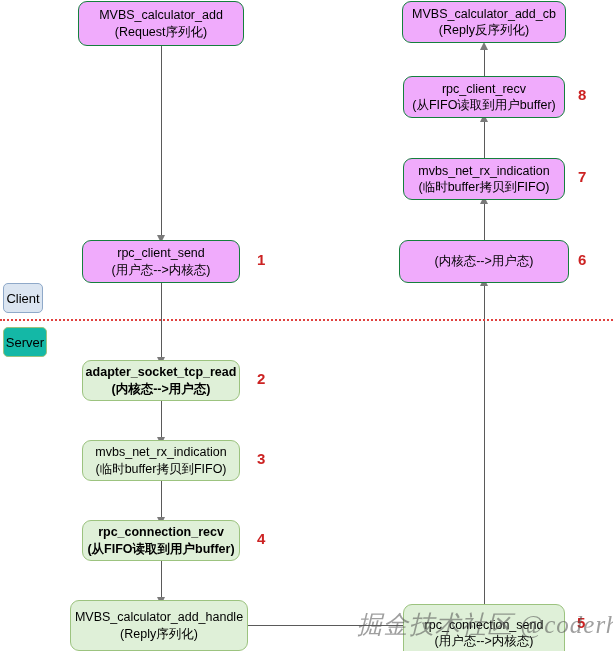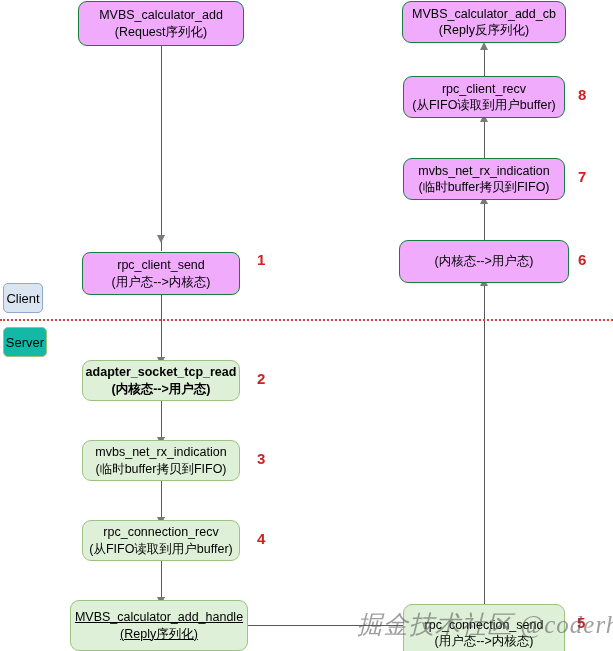--- a/index.html
+++ b/index.html
@@ -158,45 +158,45 @@
   </div>
   <div class="tag server" style="left:3px; top:327px; width:44px; height:30px;">
     <span>Server</span>
   </div>
 
   <div class="node client" style="left:78px; top:1px; width:166px; height:45px;">
     <span class="ln">MVBS_calculator_add</span>
     <span class="ln">(Request序列化)</span>
   </div>
 
-  <div class="node client" style="left:82px; top:252px; width:158px; height:43px;border-radius:8px;">
+  <div class="node client" style="left:82px; top:240px; width:158px; height:43px;">
     <span class="ln">rpc_client_send</span>
     <span class="ln">(用户态--&gt;内核态)</span>
   </div>
   <div class="step" style="left:257px; top:251px;">1</div>
 
   <div class="node server" style="left:82px; top:360px; width:158px; height:41px;font-weight:bold;">
     <span class="ln">adapter_socket_tcp_read</span>
     <span class="ln">(内核态--&gt;用户态)</span>
   </div>
   <div class="step" style="left:257px; top:370px;">2</div>
 
   <div class="node server" style="left:82px; top:440px; width:158px; height:41px;">
     <span class="ln">mvbs_net_rx_indication</span>
     <span class="ln">(临时buffer拷贝到FIFO)</span>
   </div>
   <div class="step" style="left:257px; top:450px;">3</div>
 
-  <div class="node server" style="left:82px; top:520px; width:158px; height:41px;">
+  <div class="node server" style="left:82px; top:520px; width:158px; height:41px;font-weight:bold;">
     <span class="ln">rpc_connection_recv</span>
     <span class="ln">(从FIFO读取到用户buffer)</span>
   </div>
   <div class="step" style="left:257px; top:530px;">4</div>
 
-  <div class="node server" style="left:70px; top:600px; width:178px; height:51px;text-decoration:underline;">
+  <div class="node server" style="left:70px; top:600px; width:178px; height:51px;">
     <span class="ln">MVBS_calculator_add_handle</span>
     <span class="ln">(Reply序列化)</span>
   </div>
 
   <div class="node server" style="left:403px; top:604px; width:162px; height:58px;">
     <span class="ln">rpc_connection_send</span>
     <span class="ln">(用户态--&gt;内核态)</span>
   </div>
   <div class="step" style="left:577px; top:614px;">5</div>
 

